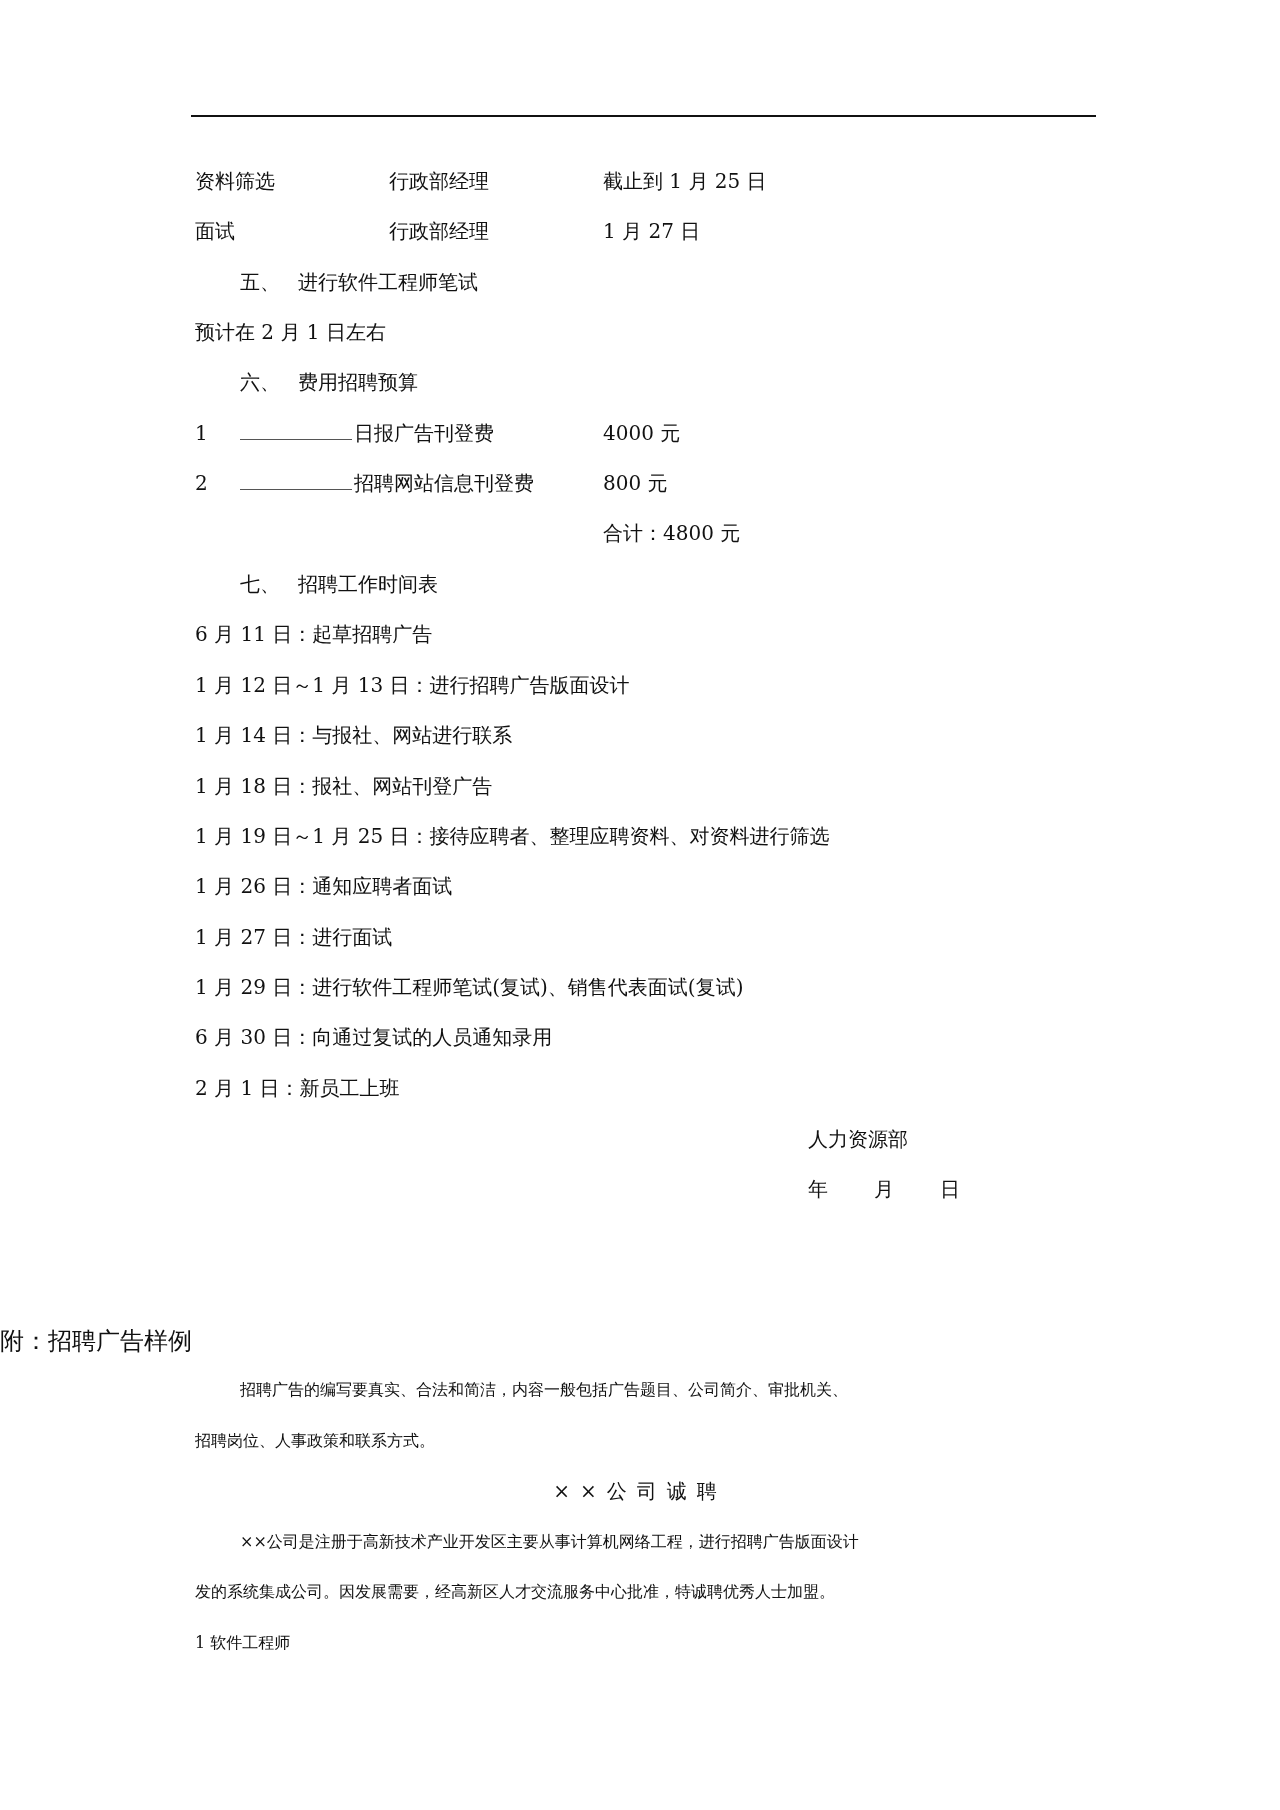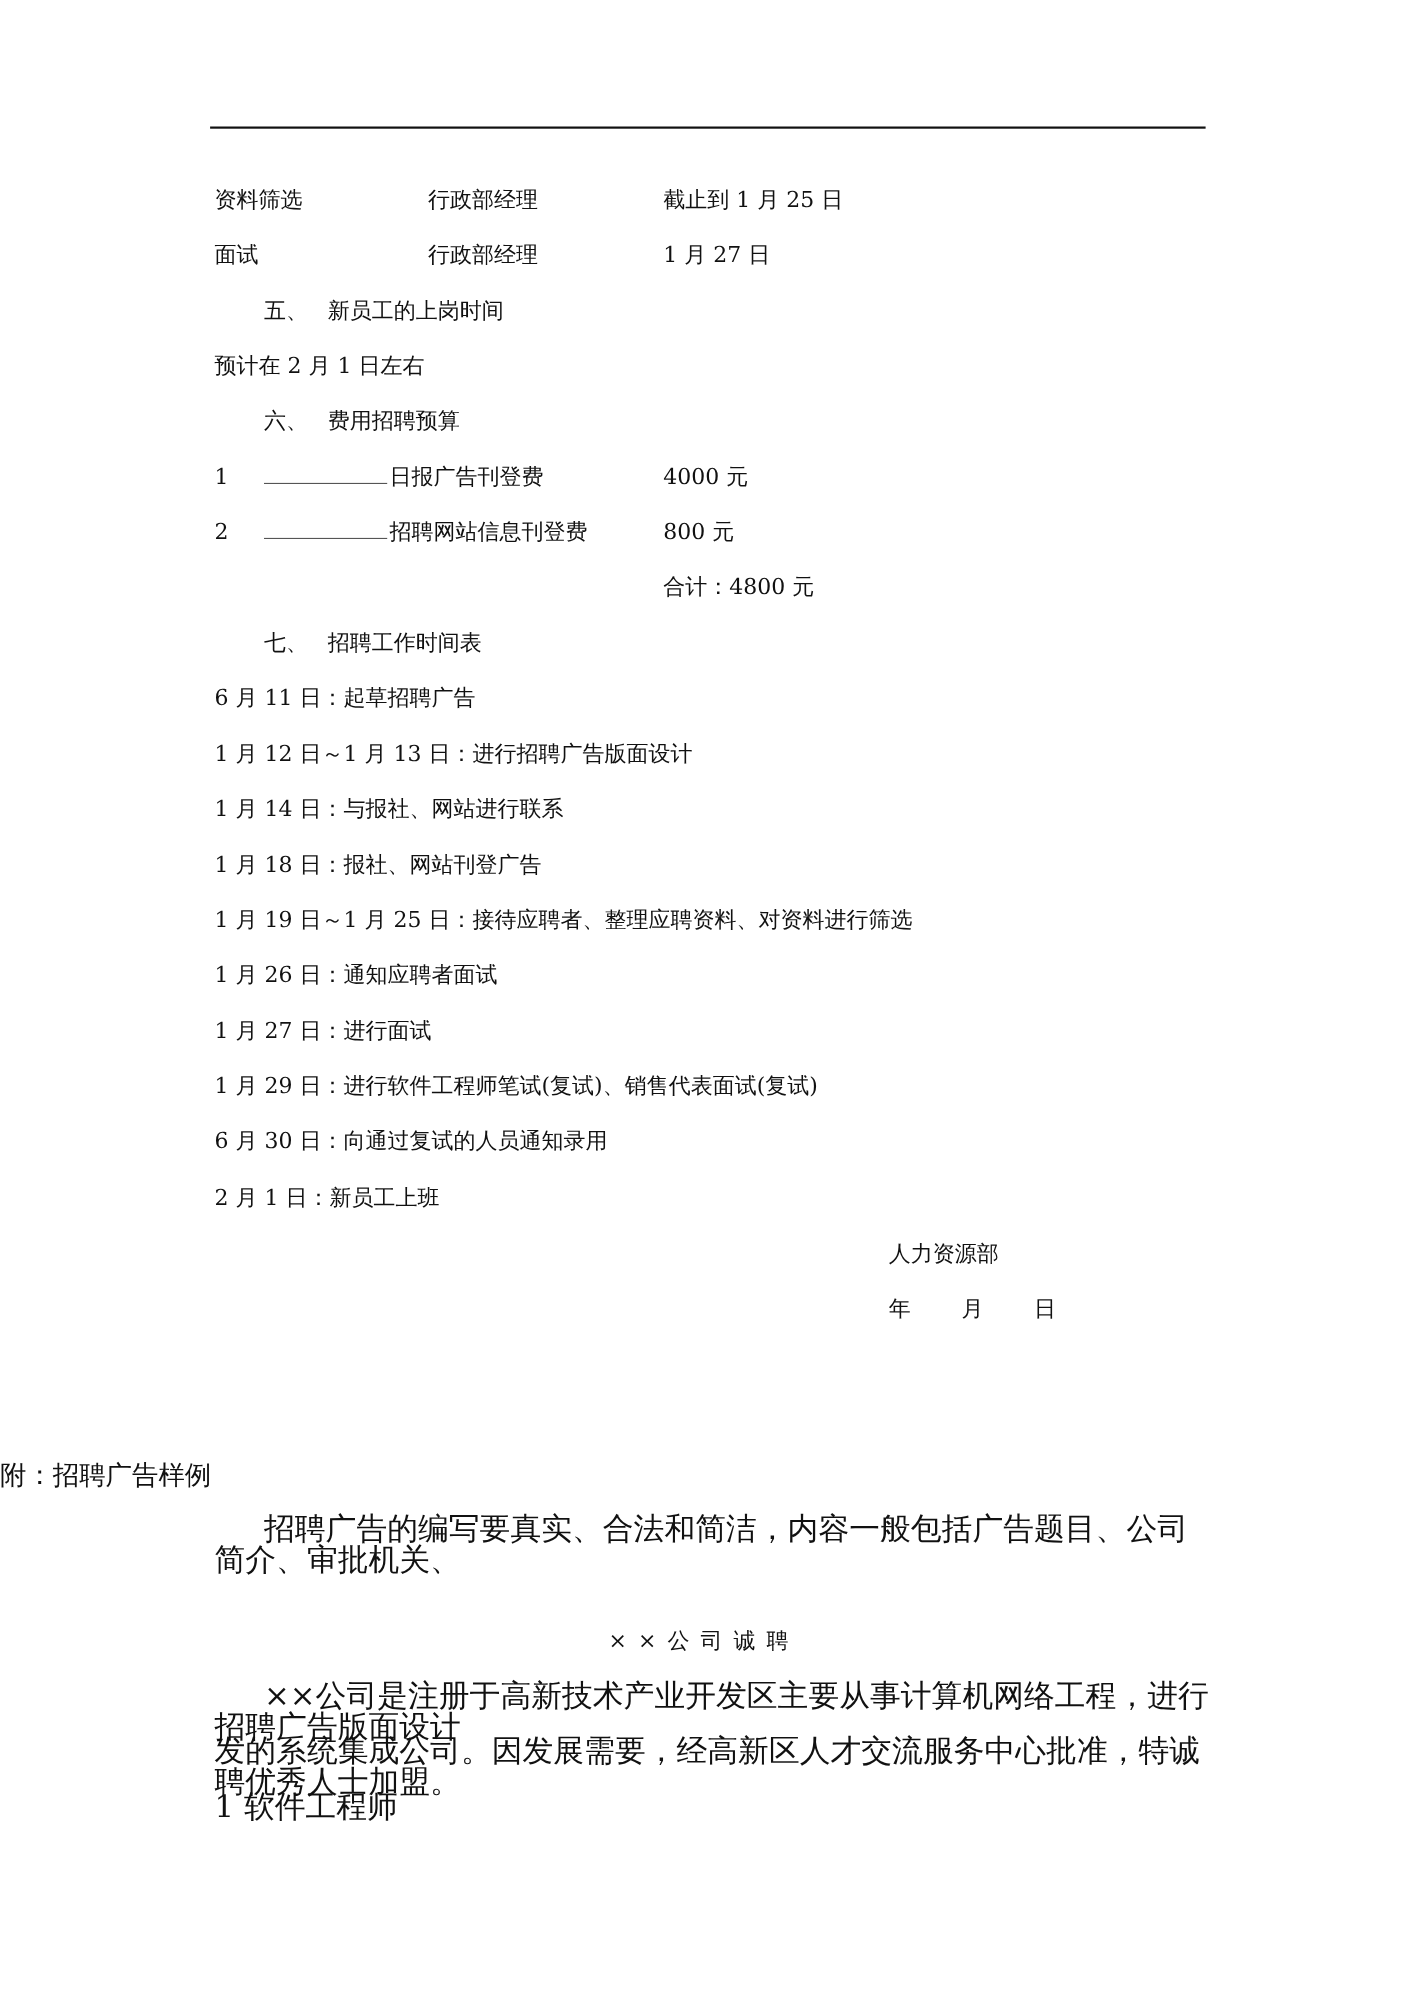--- a/index.html
+++ b/index.html
@@ -9,38 +9,38 @@
     .header-rule { position: absolute; left: 191px; top: 115px; width: 905px; height: 0; border-top: 2px solid #111; }
     .line { position: absolute; font-size: 20px; line-height: 28px; white-space: nowrap; }
     .c1 { left: 195px; }
     .indent { left: 240px; }
     .col2 { left: 389px; }
     .col3 { left: 603px; }
     .blank { display: inline-block; width: 112px; border-bottom: 1px solid #555; height: 20px; vertical-align: baseline; margin-right: 2px; }
     .sec-num { display: inline-block; width: 58px; }
     .title { position: absolute; left: 0; width: 1280px; font-size: 24px; line-height: 32px; }
     .title2 { position: absolute; left: 0; width: 1280px; text-align: center; font-size: 20px; line-height: 28px; letter-spacing: 10px; }
-    .para { position: absolute; left: 195px; width: 905px; font-size: 28px; line-height: 28px; }
+    .para { position: absolute; left: 195px; width: 905px; font-size: 16px; line-height: 28px; }
   </style>
 </head>
 <body>
 
 <div class="page">
   <div class="header-rule"></div>
 
   <div class="line c1" style="top:167px">资料筛选</div>
   <div class="line col2" style="top:167px">行政部经理</div>
   <div class="line col3" style="top:167px">截止到 1 月 25 日</div>
 
   <div class="line c1" style="top:217px">面试</div>
   <div class="line col2" style="top:217px">行政部经理</div>
   <div class="line col3" style="top:217px">1 月 27 日</div>
 
   <div class="line indent" style="top:268px">
-    <span class="sec-num">五、</span><span>新员工的上岗时间</span>
+    <span class="sec-num">五、</span><span>进行软件工程师笔试</span>
   </div>
   <div class="line c1" style="top:318px">预计在 2 月 1 日左右</div>
 
   <div class="line indent" style="top:368px">
     <span class="sec-num">六、</span><span>费用招聘预算</span>
   </div>
 
   <div class="line c1" style="top:419px">1</div>
   <div class="line indent" style="top:419px">
     <span class="blank"></span><span>日报广告刊登费</span>
@@ -68,17 +68,18 @@
   <div class="line c1" style="top:923px">1 月 27 日：进行面试</div>
   <div class="line c1" style="top:973px">1 月 29 日：进行软件工程师笔试(复试)、销售代表面试(复试)</div>
   <div class="line c1" style="top:1023px">6 月 30 日：向通过复试的人员通知录用</div>
   <div class="line c1" style="top:1074px">2 月 1 日：新员工上班</div>
 
   <div class="line" style="left:808px; top:1125px">人力资源部</div>
   <div class="line" style="left:808px; top:1175px; letter-spacing:2px">年　　月　　日</div>
 
   <div class="title" style="top:1325px">附：招聘广告样例</div>
   <div class="para" style="top:1376px; text-indent:45px">招聘广告的编写要真实、合法和简洁，内容一般包括广告题目、公司简介、审批机关、</div>
+  <div class="para" style="top:1427px">招聘岗位、人事政策和联系方式。</div>
   <div class="title2" style="top:1477px">××公司诚聘</div>
   <div class="para" style="top:1528px; text-indent:45px">××公司是注册于高新技术产业开发区主要从事计算机网络工程，进行招聘广告版面设计</div>
   <div class="para" style="top:1578px">发的系统集成公司。因发展需要，经高新区人才交流服务中心批准，特诚聘优秀人士加盟。</div>
   <div class="para" style="top:1629px">1 软件工程师</div>
 </div>
 
 </body></html>

